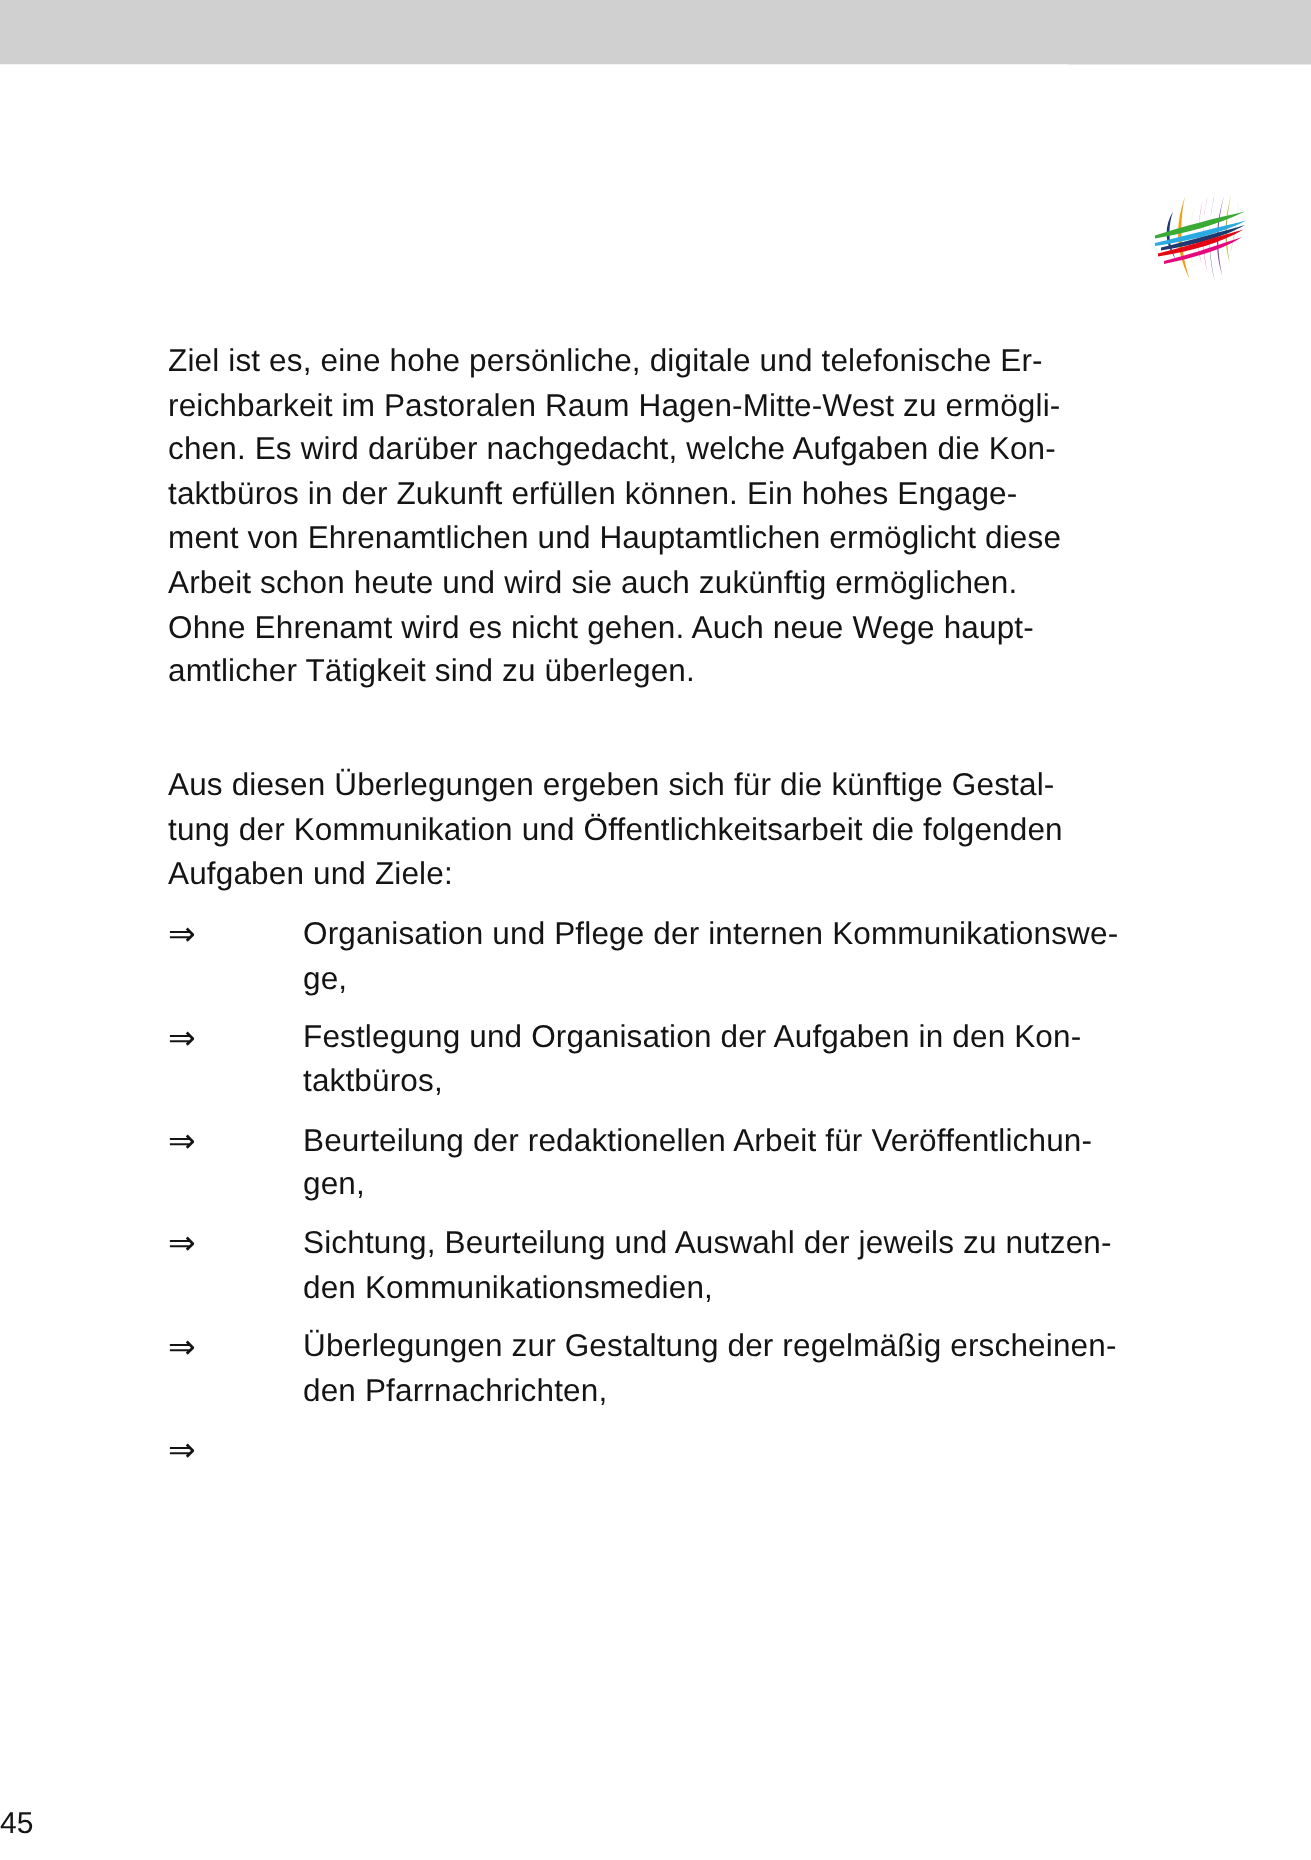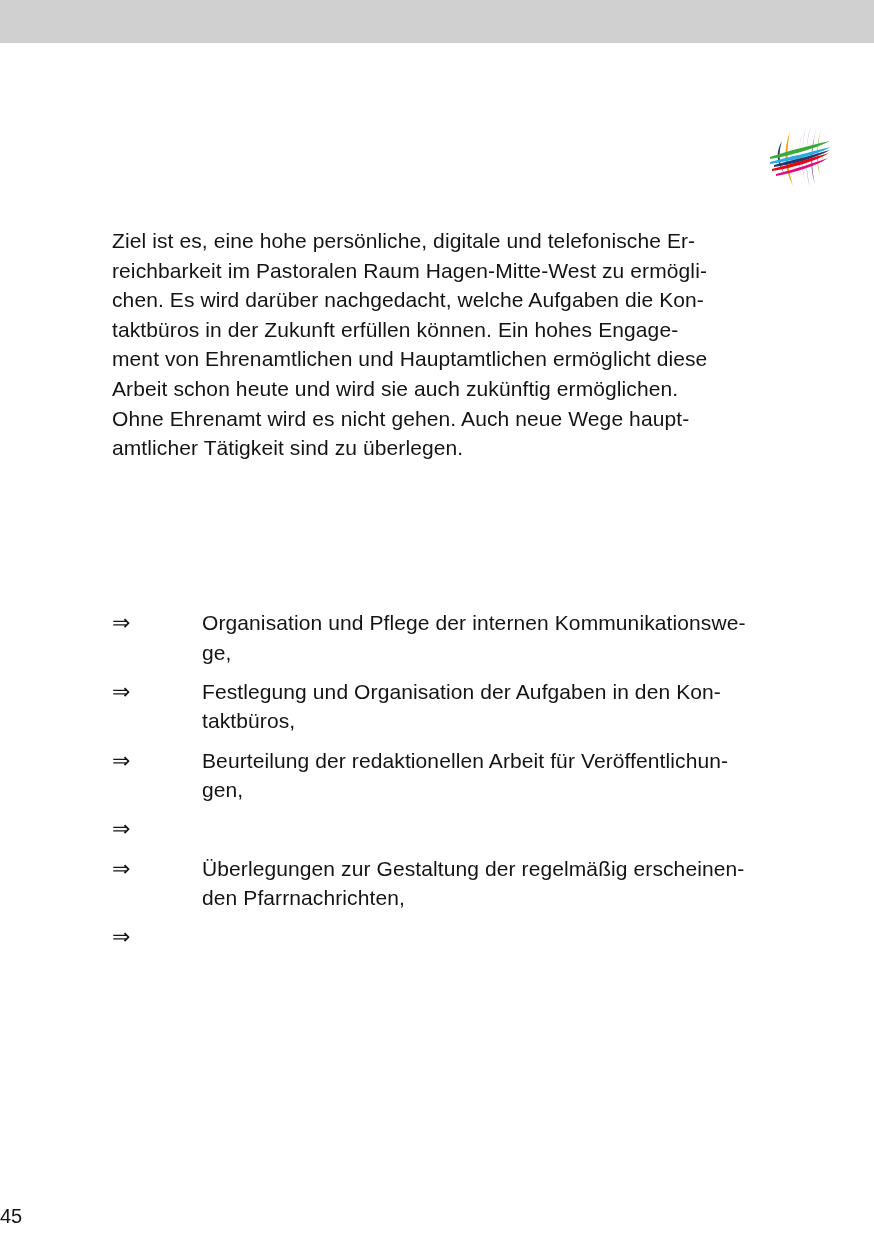--- a/index.html
+++ b/index.html
@@ -112,20 +112,23 @@
 
   <p class="para para-1">Ziel ist es, eine hohe persönliche, digitale und telefonische Er-
 reichbarkeit im Pastoralen Raum Hagen-Mitte-West zu ermögli-
 chen. Es wird darüber nachgedacht, welche Aufgaben die Kon-
 taktbüros in der Zukunft erfüllen können. Ein hohes Engage-
 ment von Ehrenamtlichen und Hauptamtlichen ermöglicht diese
 Arbeit schon heute und wird sie auch zukünftig ermöglichen.
 Ohne Ehrenamt wird es nicht gehen. Auch neue Wege haupt-
 amtlicher Tätigkeit sind zu überlegen.</p>
 
+  <p class="para para-2">Aus diesen Überlegungen ergeben sich für die künftige Gestal-
+tung der Kommunikation und Öffentlichkeitsarbeit die folgenden
+Aufgaben und Ziele:</p>
 
   <div class="goals-list">
 
     <div class="list-item">
       <span class="list-marker">⇒</span>
       <span class="list-text">Organisation und Pflege der internen Kommunikationswe-
 ge,</span>
     </div>
 
     <div class="list-item">
@@ -135,20 +138,22 @@
     </div>
 
     <div class="list-item">
       <span class="list-marker">⇒</span>
       <span class="list-text">Beurteilung der redaktionellen Arbeit für Veröffentlichun-
 gen,</span>
     </div>
 
     <div class="list-item">
       <span class="list-marker">⇒</span>
+      <span class="list-text">Sichtung, Beurteilung und Auswahl der jeweils zu nutzen-
+den Kommunikationsmedien,</span>
     </div>
 
     <div class="list-item">
       <span class="list-marker">⇒</span>
       <span class="list-text">Überlegungen zur Gestaltung der regelmäßig erscheinen-
 den Pfarrnachrichten,</span>
     </div>
 
     <div class="list-item">
       <span class="list-marker">⇒</span>

